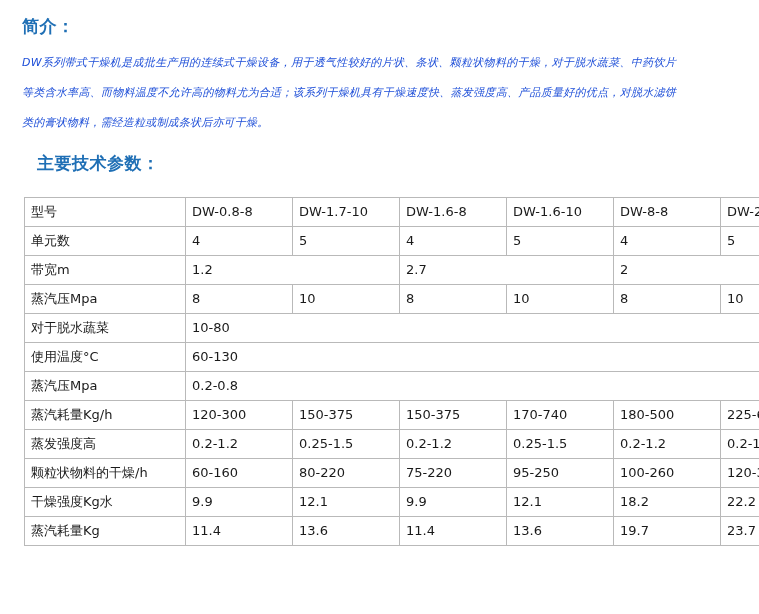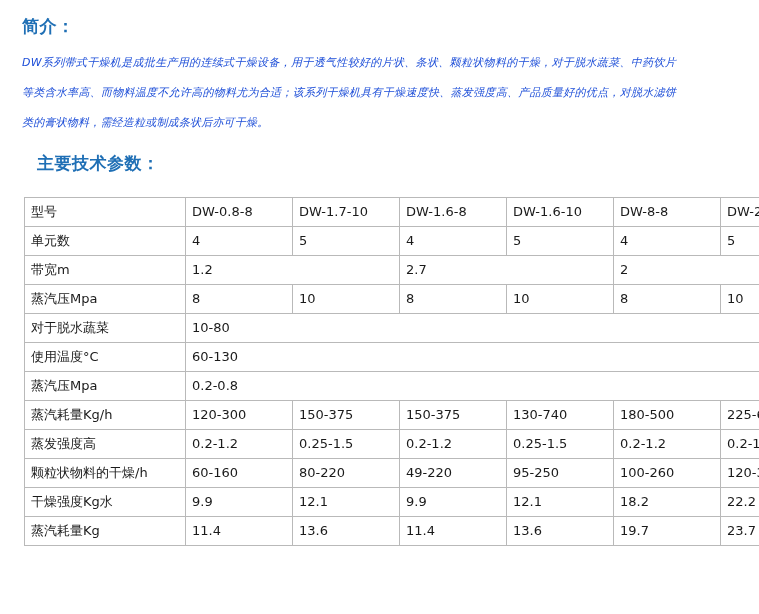--- a/index.html
+++ b/index.html
@@ -133,40 +133,40 @@
       <tr>
         <td class="label-cell">蒸汽压Mpa</td>
         <td class="val-cell" colspan="6">0.2-0.8</td>
       </tr>
 
       <tr>
         <td class="label-cell">蒸汽耗量Kg/h</td>
         <td class="val-cell">120-300</td>
         <td class="val-cell">150-375</td>
         <td class="val-cell">150-375</td>
-        <td class="val-cell">130-740</td>
+        <td class="val-cell">170-740</td>
         <td class="val-cell">180-500</td>
         <td class="val-cell">225-600</td>
       </tr>
 
       <tr>
         <td class="label-cell">蒸发强度高</td>
         <td class="val-cell">0.2-1.2</td>
         <td class="val-cell">0.25-1.5</td>
         <td class="val-cell">0.2-1.2</td>
         <td class="val-cell">0.25-1.5</td>
         <td class="val-cell">0.2-1.2</td>
         <td class="val-cell">0.2-1.5</td>
       </tr>
 
       <tr>
         <td class="label-cell">颗粒状物料的干燥/h</td>
         <td class="val-cell">60-160</td>
         <td class="val-cell">80-220</td>
-        <td class="val-cell">49-220</td>
+        <td class="val-cell">75-220</td>
         <td class="val-cell">95-250</td>
         <td class="val-cell">100-260</td>
         <td class="val-cell">120-300</td>
       </tr>
 
       <tr>
         <td class="label-cell">干燥强度Kg水</td>
         <td class="val-cell">9.9</td>
         <td class="val-cell">12.1</td>
         <td class="val-cell">9.9</td>

